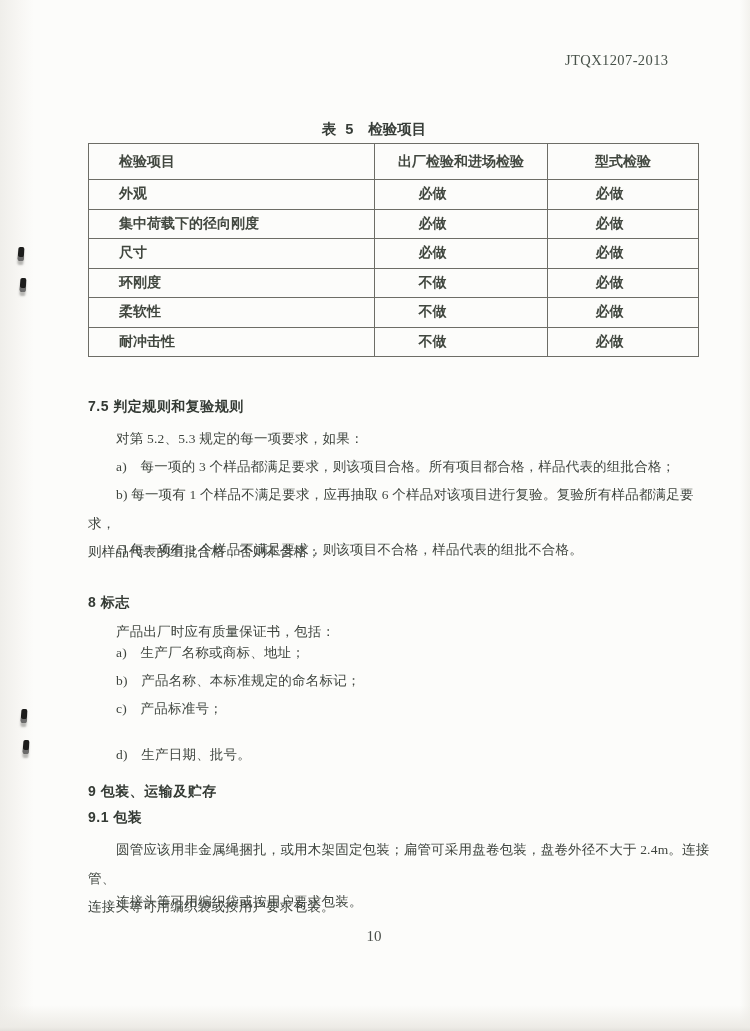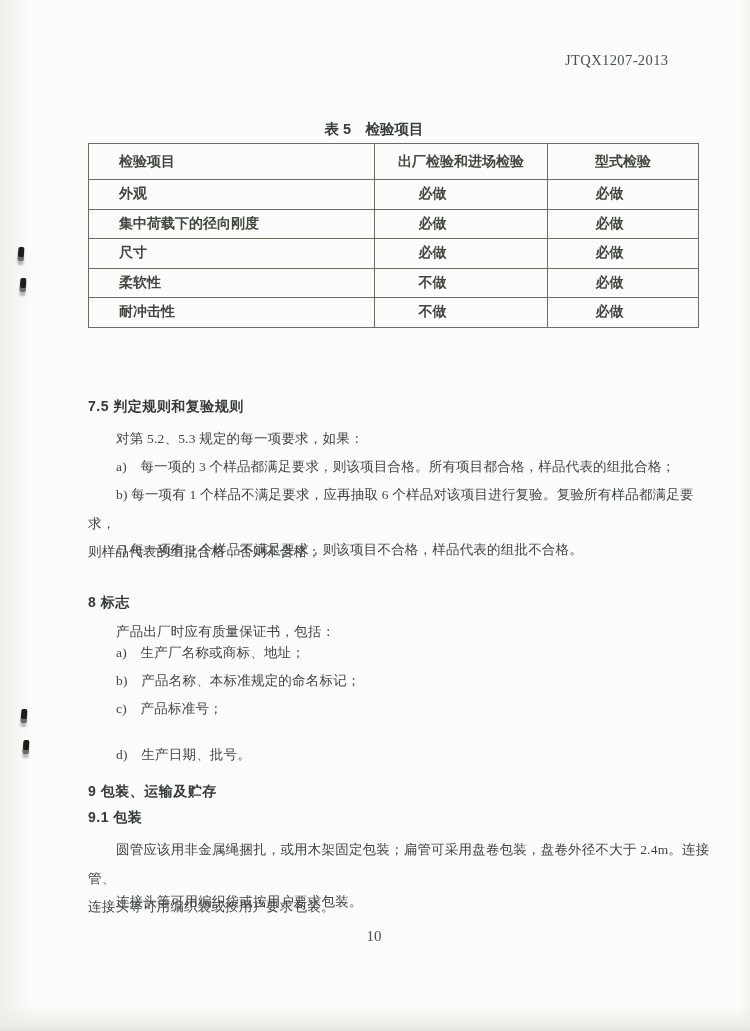--- a/index.html
+++ b/index.html
@@ -27,21 +27,21 @@
     position:absolute; width:6px; height:14px; background:#1d1d1c;
     border-radius:2px; transform:rotate(4deg);
     box-shadow:0 4px 2px rgba(130,130,125,.55), inset 0 -4px 0 rgba(255,255,255,.35);
   }
   .doc-number {
     position:absolute; left:565px; top:52px;
     font-size:14.5px; letter-spacing:.4px; color:#48524a;
   }
   .tbl-caption {
     position:absolute; left:88px; top:120px; width:572px; text-align:center;
-    font-family:Liberation Sans, sans-serif; font-weight:bold;
+    font-family:Liberation Mono, monospace; font-weight:bold;
     font-size:14.5px; color:#363c37;
   }
   table.tbl {
     position:absolute; left:88px; top:143px; width:572px;
     border-collapse:collapse; table-layout:fixed;
     font-size:14px; color:#41473f;
   }
   table.tbl th, table.tbl td {
     border:1px solid #6d6d66; font-weight:bold; vertical-align:middle;
     overflow:hidden; white-space:nowrap;
@@ -106,20 +106,25 @@
         <td class="col1">集中荷载下的径向刚度</td>
         <td class="col2">必做</td>
         <td class="col3">必做</td>
       </tr>
       <tr>
         <td class="col1">尺寸</td>
         <td class="col2">必做</td>
         <td class="col3">必做</td>
       </tr>
       <tr>
+        <td class="col1">环刚度</td>
+        <td class="col2">不做</td>
+        <td class="col3">必做</td>
+      </tr>
+      <tr>
         <td class="col1">柔软性</td>
         <td class="col2">不做</td>
         <td class="col3">必做</td>
       </tr>
       <tr>
         <td class="col1">耐冲击性</td>
         <td class="col2">不做</td>
         <td class="col3">必做</td>
       </tr>
     </tbody>

